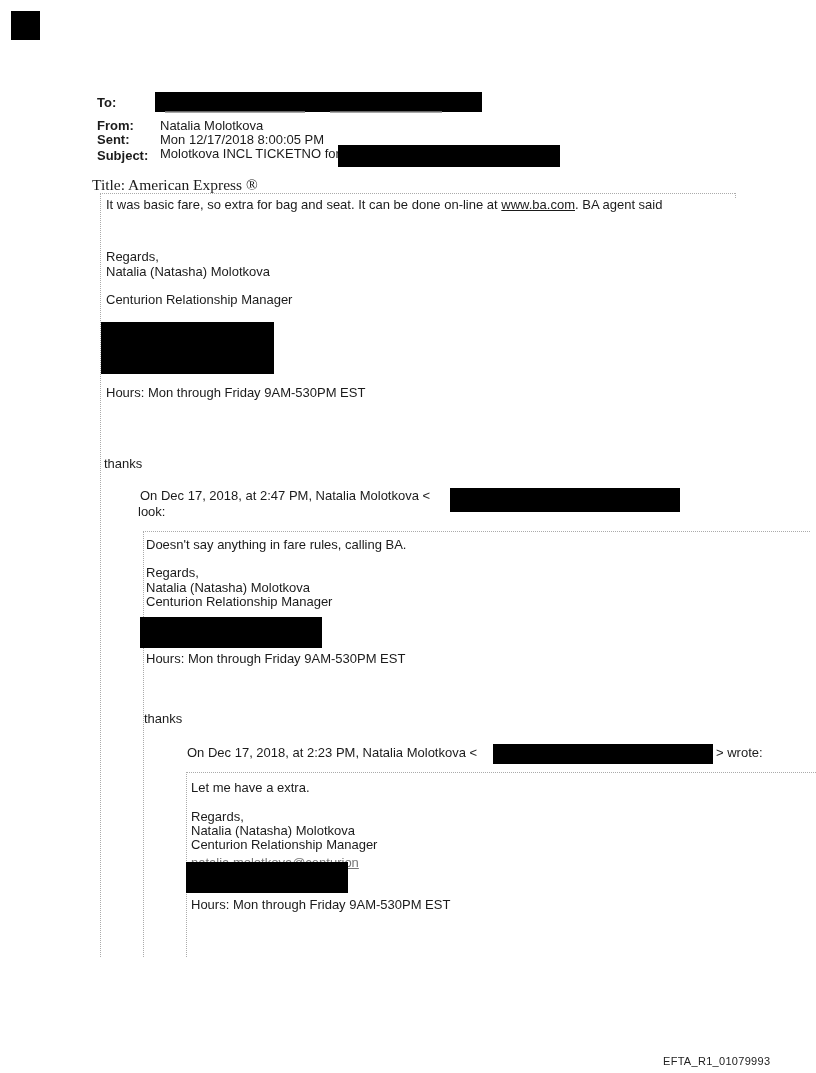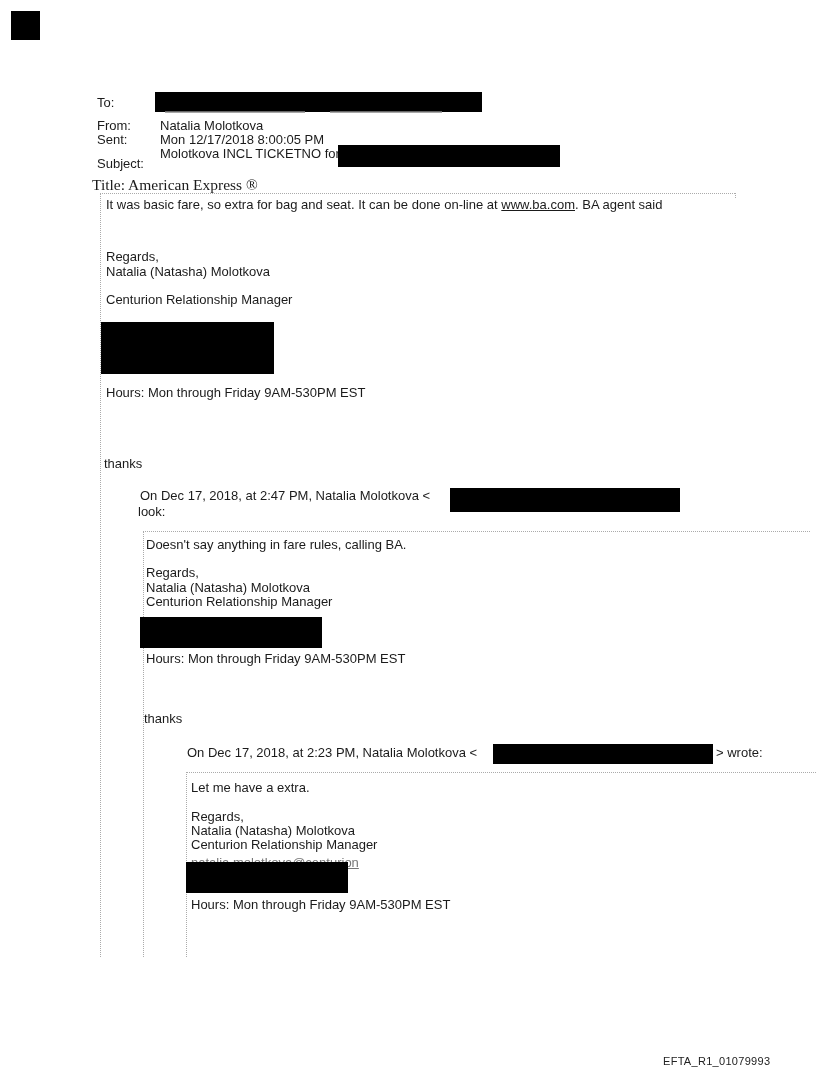--- a/index.html
+++ b/index.html
@@ -2,21 +2,21 @@
 <html><head>
 <meta charset="utf-8">
 <style>
   html,body{margin:0;padding:0;}
   body{
     width:816px;height:1073px;background:#ffffff;position:relative;
     font-family:"Liberation Sans", sans-serif;font-size:13px;color:#1b1b1b;
     overflow:hidden;
   }
   .abs{position:absolute;white-space:nowrap;}
-  .bold{font-weight:normal;}
+  .bold{font-weight:bold;}
   .serif{font-family:"Liberation Serif", serif;font-size:15.5px;}
   .redact{position:absolute;background:#000000;}
   .dotted-h{position:absolute;height:0;border-top:1px dotted #ababab;}
   .dotted-v{position:absolute;width:0;border-left:1px dotted #ababab;}
   .para{line-height:16px;}
   .sig{line-height:14.5px;}
   .sig3{line-height:14px;}
   .link{text-decoration:underline;color:#1b1b1b;}
   .remnant{color:#777777;text-decoration:underline;}
   .remnant-strip{position:absolute;height:0;border-top:2px solid #8a8a8a;opacity:.75;}
@@ -31,21 +31,21 @@
 <div class="redact" style="left:155px;top:92px;width:327px;height:20px;"></div>
 <div class="remnant-strip" style="left:165px;top:111px;width:140px;"></div>
 <div class="remnant-strip" style="left:330px;top:111px;width:112px;"></div>
 
 <div class="abs bold" style="left:97px;top:118px;">From:</div>
 <div class="abs" style="left:160px;top:118px;">Natalia Molotkova</div>
 
 <div class="abs bold" style="left:97px;top:132px;text-align:right;">Sent:</div>
 <div class="abs" style="left:160px;top:132px;">Mon 12/17/2018 8:00:05 PM</div>
 
-<div class="abs bold" style="left:97px;top:156px;">Subject:</div>
+<div class="abs bold" style="left:97px;top:148px;">Subject:</div>
 <div class="abs" style="left:160px;top:146px;">Molotkova INCL TICKETNO for</div>
 <div class="redact" style="left:338px;top:145px;width:222px;height:22px;"></div>
 
 <div class="abs serif" style="left:92px;top:176px;">Title: American Express ®</div>
 
 <div class="dotted-h" style="left:100px;top:193px;width:635px;"></div>
 <div class="dotted-v" style="left:735px;top:193px;height:5px;"></div>
 <div class="dotted-v" style="left:100px;top:193px;height:764px;"></div>
 
 <div class="dotted-h" style="left:143px;top:531px;width:667px;"></div>

